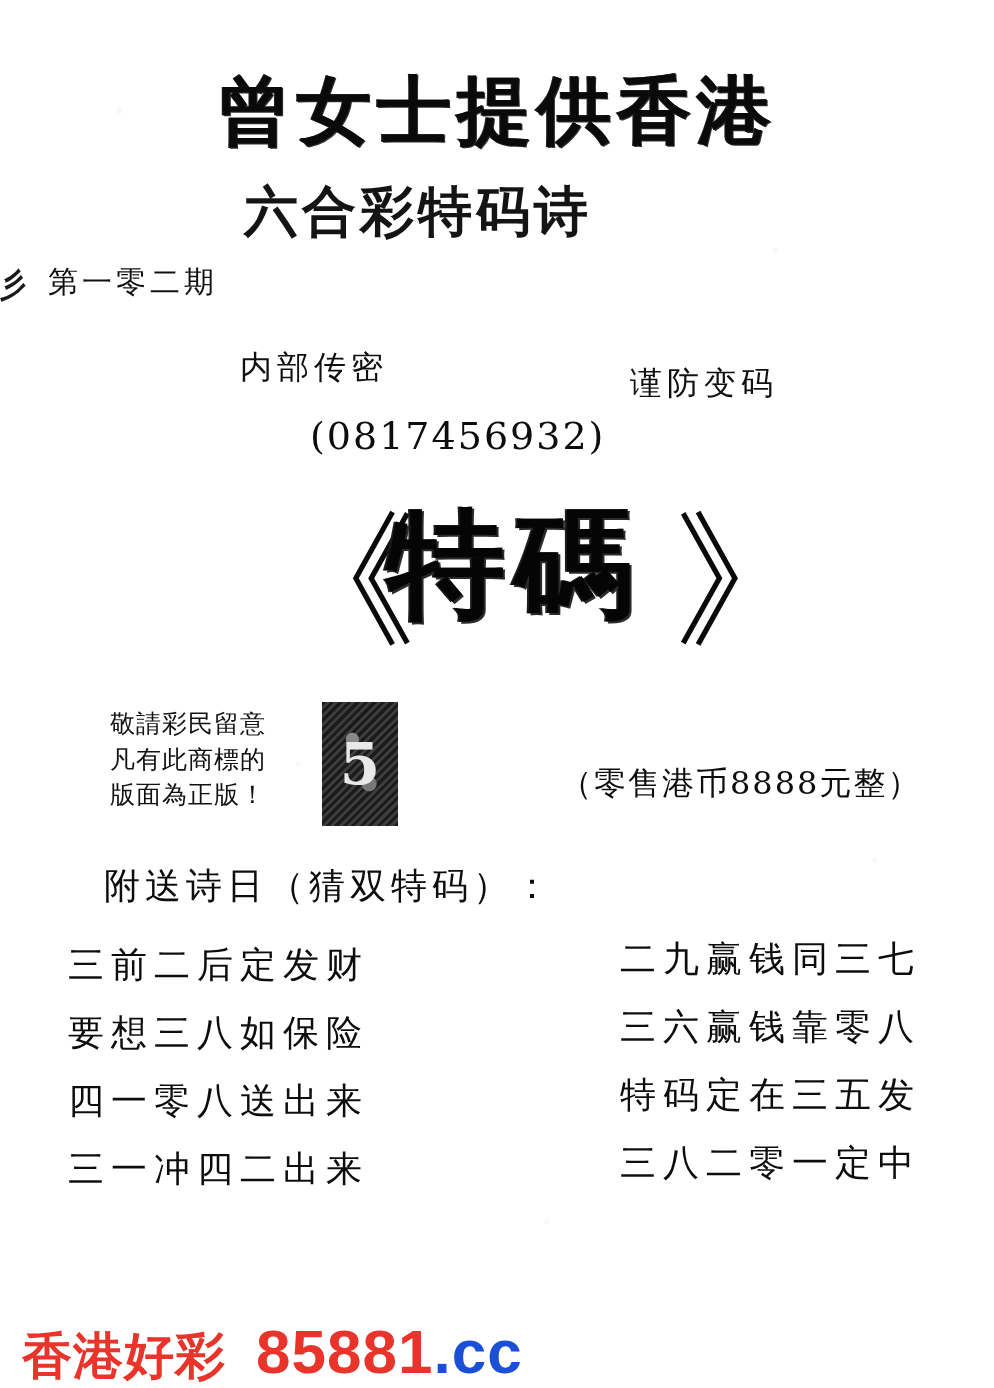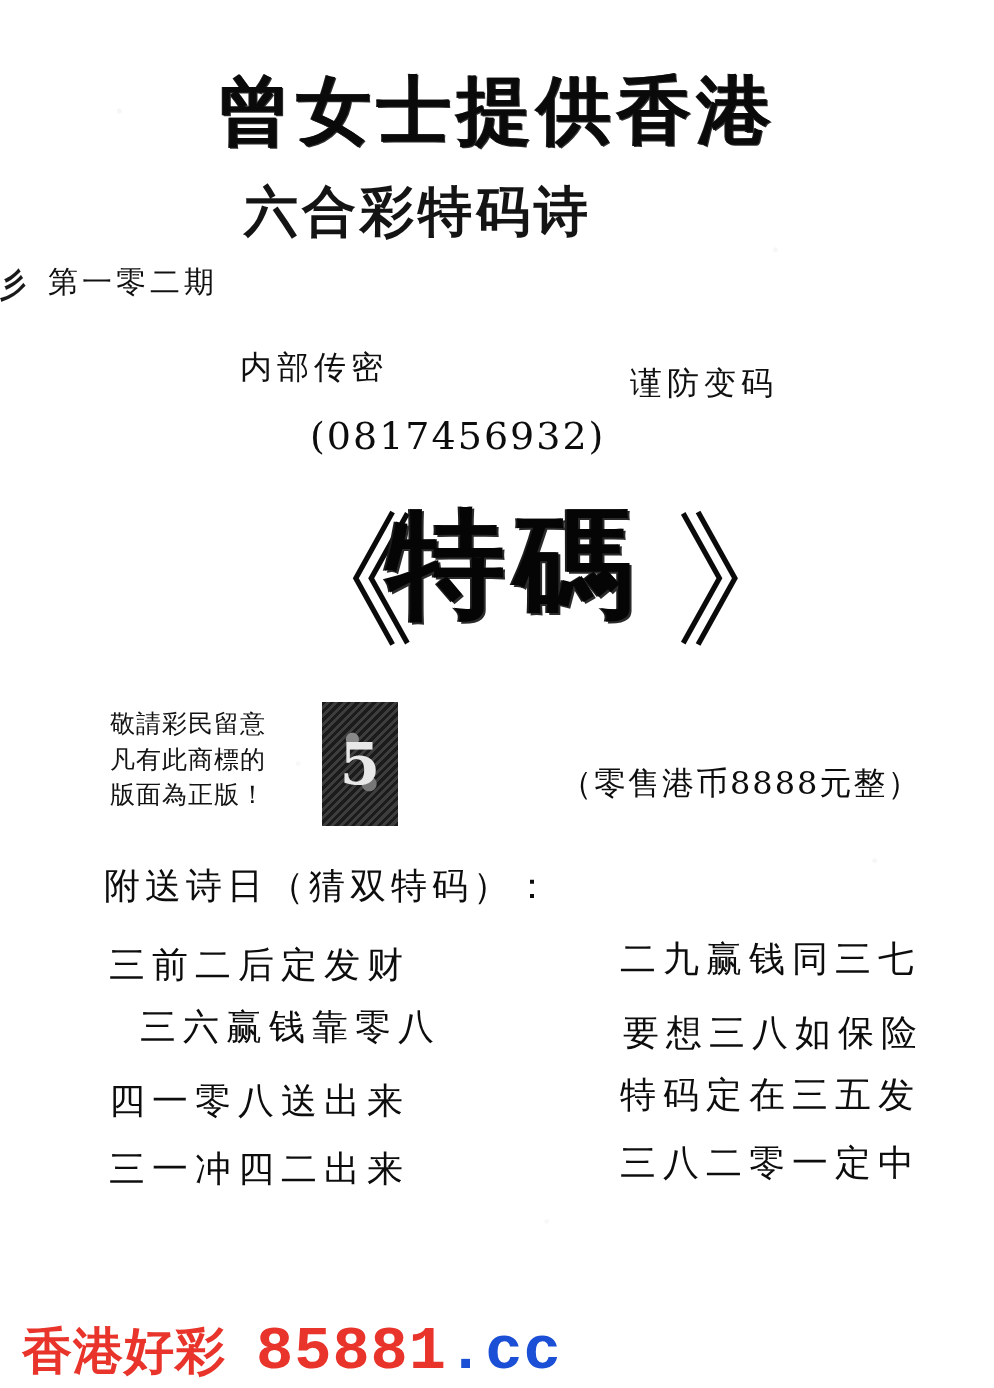--- a/index.html
+++ b/index.html
@@ -189,21 +189,21 @@
   }
   .poem-cell {
     font-family: "DejaVu Serif", "Liberation Serif", serif;
     font-size: 36px;
     letter-spacing: 7px;
     color: #0d0d0d;
     white-space: nowrap;
   }
   .poem-col-left {
     width: 480px;
-    padding-left: 109px;
+    padding-left: 68px;
     box-sizing: border-box;
     margin-top: 13px;
   }
   .poem-col-right {
     width: 514px;
     padding-left: 140px;
     box-sizing: border-box;
   }
   .zodiac {
     position: absolute;
@@ -224,21 +224,21 @@
   }
   .footer-brand {
     font-family: "DejaVu Sans", "Liberation Sans", sans-serif;
     font-weight: bold;
     font-size: 50px;
     letter-spacing: 1px;
     color: #e8342a;
     margin-right: 30px;
   }
   .footer-site {
-    font-family: Liberation Mono, monospace;
+    font-family: Liberation Sans, sans-serif;
     font-weight: bold;
     font-size: 62px;
     letter-spacing: 1px;
     color: #e8342a;
     text-align: right;
   }
   .footer-tld {
     color: #1a4fd6;
   }
 </style>
@@ -278,22 +278,22 @@
   <div class="price">（零售港币8888元整）</div>
 
   <div class="poem-heading">附送诗日（猜双特码）：</div>
 
   <div class="poem-grid">
     <div class="poem-row">
       <div class="poem-cell poem-col-left">三前二后定发财</div>
       <div class="poem-cell poem-col-right">二九赢钱同三七</div>
     </div>
     <div class="poem-row">
+      <div class="poem-cell poem-col-left">要想三八如保险</div>
       <div class="poem-cell poem-col-right">三六赢钱靠零八</div>
-      <div class="poem-cell poem-col-left">要想三八如保险</div>
     </div>
     <div class="poem-row">
       <div class="poem-cell poem-col-left">四一零八送出来</div>
       <div class="poem-cell poem-col-right">特码定在三五发</div>
     </div>
     <div class="poem-row">
       <div class="poem-cell poem-col-left">三一冲四二出来</div>
       <div class="poem-cell poem-col-right">三八二零一定中</div>
     </div>
   </div>

